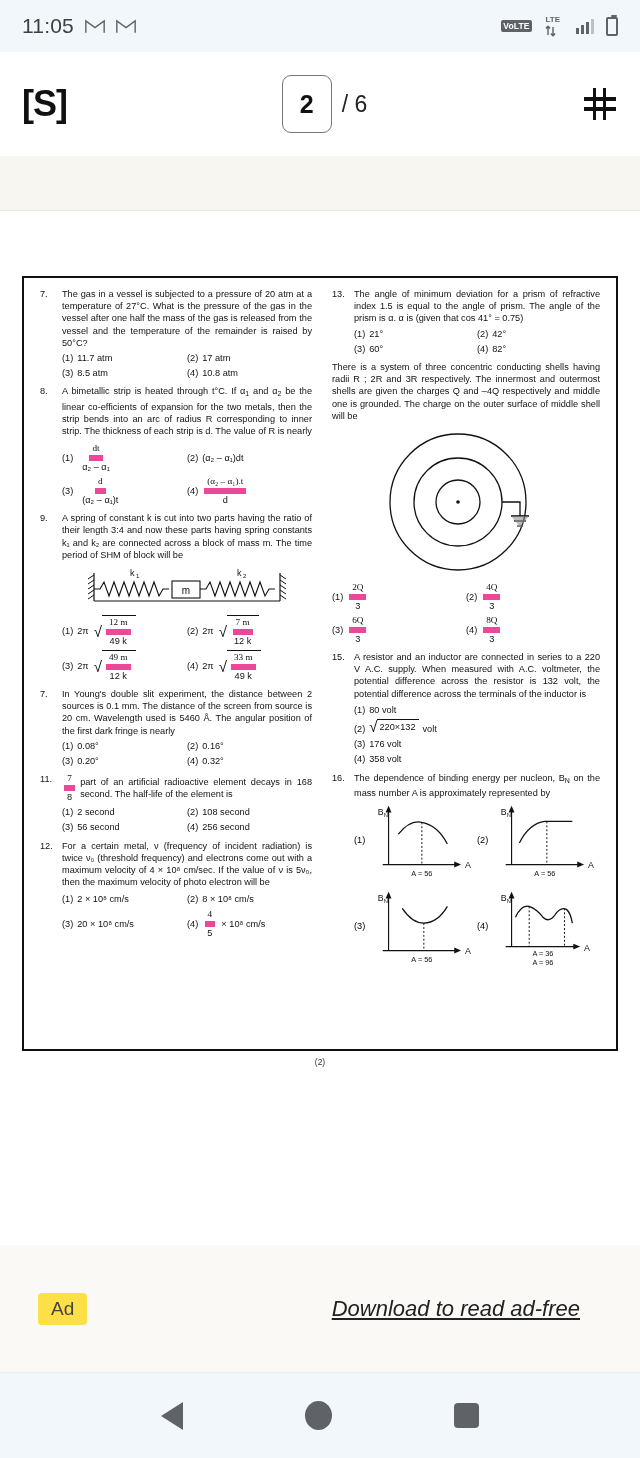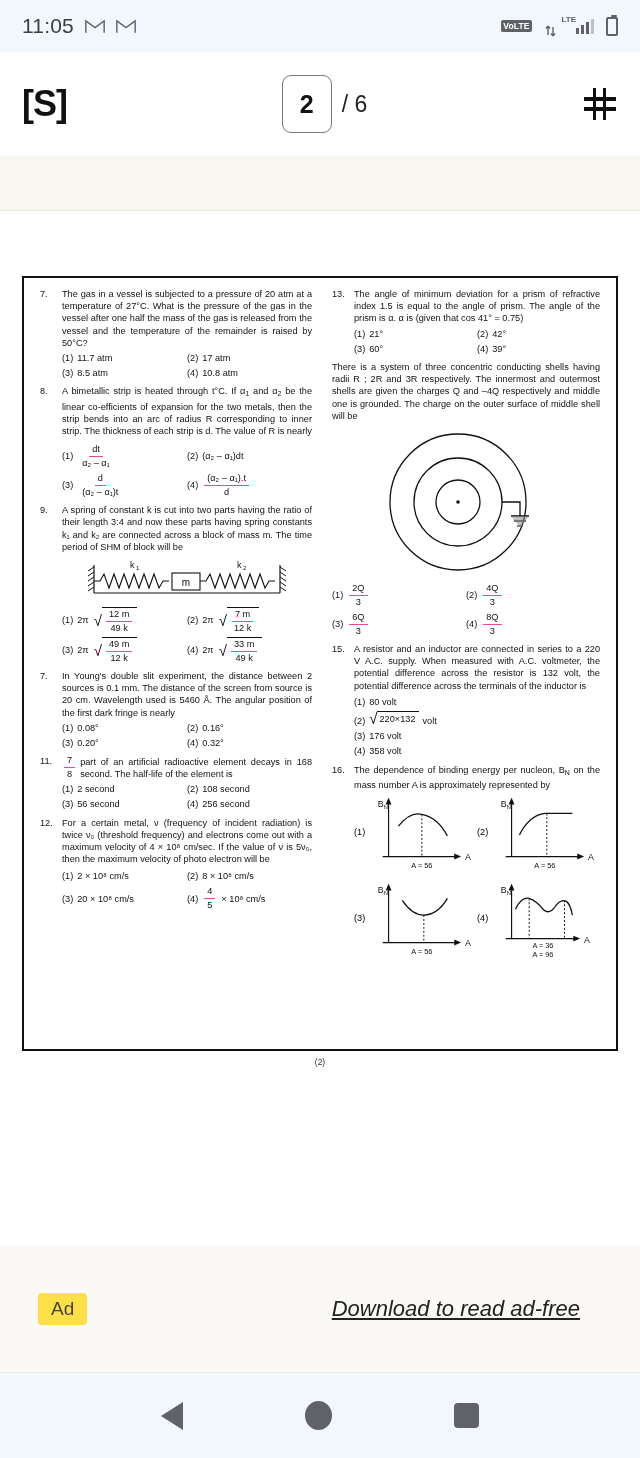--- a/index.html
+++ b/index.html
@@ -19,21 +19,21 @@
   }
   .status-left { display: flex; align-items: center; gap: 11px; justify-content: space-between; }
   .clock { font-size: 21px; color: #3c4043; letter-spacing: .2px; }
   .gmail-ico { width: 20px; height: 16px; display: block; }
   .status-right { display: flex; align-items: center; gap: 12px; }
   .volte {
     font-size: 8.5px; font-weight: bold; color: #ffffff; background: #5f6368;
     border-radius: 2px; padding: 1px 2px; letter-spacing: .1px;
   }
   .lte-wrap { position: relative; width: 20px; height: 20px; }
-  .lte-txt { position: absolute; top: -1px; left: 18px; font-size: 8px; font-weight: bold; color: #5f6368; }
+  .lte-txt { position: absolute; top: -1px; left: 2px; font-size: 8px; font-weight: bold; color: #5f6368; }
   .bars { display: flex; align-items: flex-end; gap: 1.5px; height: 16px; }
   .bars i { display: block; width: 3.5px; background: #5f6368; }
   .bars i:nth-child(1) { height: 6px; }
   .bars i:nth-child(2) { height: 9px; }
   .bars i:nth-child(3) { height: 12px; }
   .bars i:nth-child(4) { height: 15px; background: #bdc1c6; }
   .batt { width: 12px; height: 19px; border: 2px solid #5f6368; border-radius: 2px; position: relative; }
   .batt::before { content:""; position:absolute; top:-4px; left:3px; width:6px; height:2px; background:#5f6368; border-radius:1px; }
 
   
@@ -82,21 +82,21 @@
   .opt {
     width: 50%; font-size: 9.2px; line-height: 12.2px; color: #111;
     display: flex; gap: 4px; margin-bottom: 3px; align-items: baseline;
   }
   .opt.tall { align-items: center; min-height: 26px; }
   .opt .lab { flex: 0 0 auto; }
   sub { font-size: 7px; vertical-align: -2px; }
 
   
   .frac { display: inline-flex; flex-direction: column; align-items: center; vertical-align: middle; margin: 0 2px; }
-  .frac .num { border-bottom: 1px solid #ec4899; padding: 0 3px 1px 3px; line-height: 11px; }
+  .frac .num { border-bottom: 6px solid #ec4899; padding: 0 3px 1px 3px; line-height: 11px; font-family: Liberation Serif, serif; }
   .frac .den { padding: 1px 3px 0 3px; line-height: 11px; }
 
   
   .sqrt { display: inline-flex; align-items: stretch; }
   .sqrt .rad { font-size: 15px; line-height: 1; align-self: center; }
   .sqrt .body { border-top: 1px solid #111; padding: 1px 3px 0 2px; }
   .twopi { margin-right: 1px; }
 
   
   .fig { display: flex; justify-content: center; margin: 4px 0 6px 0; }
@@ -439,21 +439,21 @@
               <div class="opt">
                   <span class="lab">(2)</span>
                   <span>42°</span>
                 </div>
               <div class="opt">
                   <span class="lab">(3)</span>
                   <span>60°</span>
                 </div>
               <div class="opt">
                   <span class="lab">(4)</span>
-                  <span>39°</span>
+                  <span>82°</span>
                 </div>
             </div>
           </div>
         </div>
 
         <div class="q">
           <div class="qbody">
             <div class="qtext">There is a system of three concentric conducting shells having radii R ; 2R and 3R respectively. The innermost and outermost shells are given the charges Q and –4Q respectively and middle one is grounded. The charge on the outer surface of middle shell will be</div>
             <div class="shells">
               <svg width="176" height="152" viewBox="0 0 176 152">

